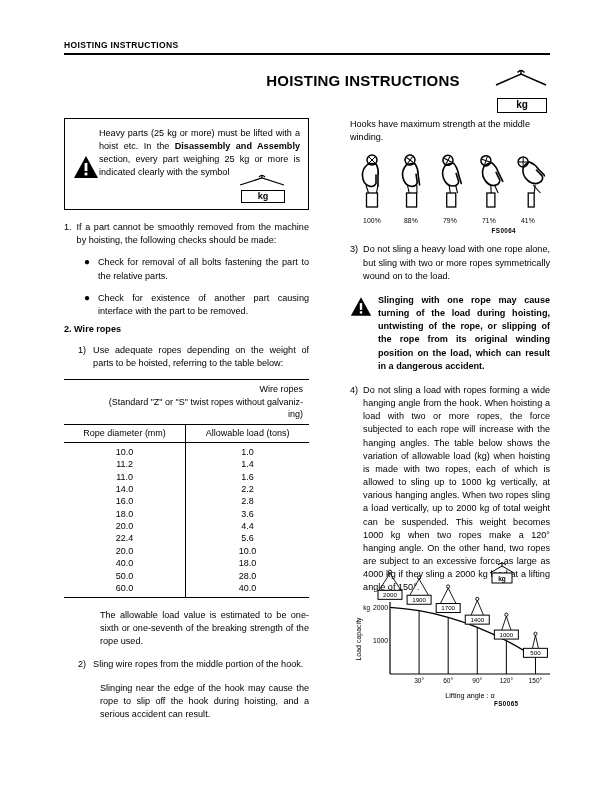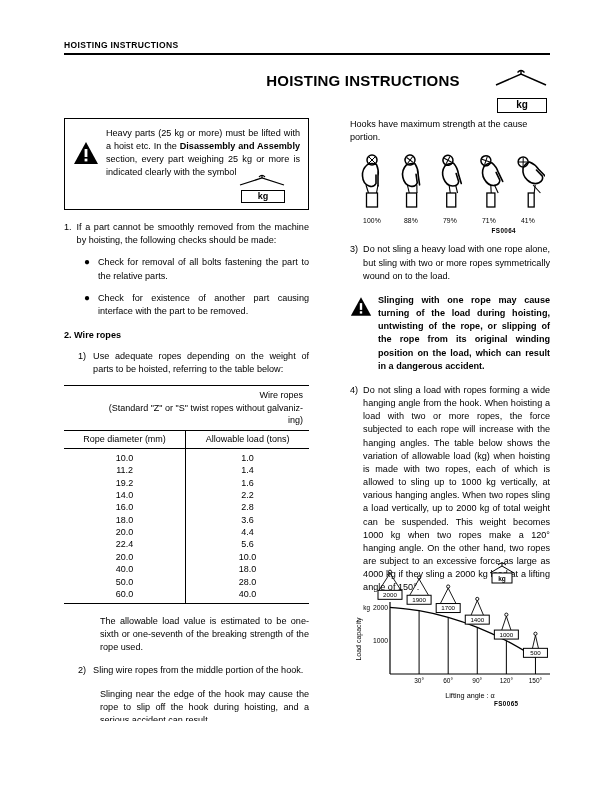--- a/index.html
+++ b/index.html
@@ -33,37 +33,37 @@
 
   
   .col-left{position:absolute;left:64px;top:118px;width:245px;}
   .col-right{position:absolute;left:350px;top:118px;width:200px;}
 
   
   .warn-box{
     position:relative;border:1.2px solid #000;
     padding:8px 8px 10px 8px;min-height:72px;
   }
-  .warn-inner{display:flex;gap:7px;align-items:center;}
+  .warn-inner{display:flex;gap:0;align-items:flex-end;}
   .warn-text{font-size:9.1px;line-height:1.42;text-align:justify;flex:1;}
   .warn-text b{font-weight:bold;}
   .tri-icon{flex:0 0 auto;margin-top:1px;}
   .kg-inline{
     position:absolute;right:20px;bottom:6px;
   }
 
   
   .blk{font-size:9.1px;line-height:1.45;}
   .num-item{display:flex;gap:5px;margin-top:11px;}
   .num-item .n{flex:0 0 auto;}
   .num-item .t{flex:1;text-align:justify;}
   .bullet-item{display:flex;gap:8px;margin-top:9px;padding-left:20px;}
   .bullet-item .dot{flex:0 0 auto;font-size:10px;line-height:1.25;}
   .bullet-item .t{flex:1;text-align:justify;}
-  .sec-head{margin-top:12px;font-weight:bold;font-size:9.1px;}
+  .sec-head{margin-top:6px;font-weight:bold;font-size:9.1px;}
   .sub-item{display:flex;gap:7px;margin-top:10px;padding-left:14px;}
   .sub-item .n{flex:0 0 auto;}
   .sub-item .t{flex:1;text-align:justify;}
   .indent-p{margin-top:10px;padding-left:36px;text-align:justify;font-size:9.1px;line-height:1.45;}
 
   
   .tbl{margin-top:9px;width:100%;border-collapse:collapse;font-size:9px;}
   .tbl td{padding:0;}
   .tbl-cap{
     text-align:right;padding:3px 6px 4px 6px !important;line-height:1.35;
@@ -186,21 +186,21 @@
       <tbody class="tbl-body" id="tbl-body">
           <tr>
             <td class="c1">10.0</td>
             <td>1.0</td>
           </tr>
           <tr>
             <td class="c1">11.2</td>
             <td>1.4</td>
           </tr>
           <tr>
-            <td class="c1">19.2</td>
+            <td class="c1">11.0</td>
             <td>1.6</td>
           </tr>
           <tr>
             <td class="c1">14.0</td>
             <td>2.2</td>
           </tr>
           <tr>
             <td class="c1">16.0</td>
             <td>2.8</td>
           </tr>
@@ -241,21 +241,21 @@
     <div class="blk sub-item">
       <span class="n">2)</span>
       <span class="t">Sling wire ropes from the middle portion of the hook.</span>
     </div>
 
     <div class="indent-p">Slinging near the edge of the hook may cause the rope to slip off the hook during hoisting, and a serious accident can result.</div>
   </div>
 
   <div class="col-right">
 
-    <div class="r-intro">Hooks have maximum strength at the cause portion.</div>
+    <div class="r-intro">Hooks have maximum strength at the middle winding.</div>
 
     <div class="hooks-row" id="hooks-row">
         <div class="hook-cell">
     <svg width="34" height="58" viewBox="0 0 34 58">
       <g transform="rotate(0 17 14)">
         <circle cx="17" cy="7" r="5" fill="none" stroke="#000" stroke-width="1.5"></circle>
         <path d="M14 4 L20 10 M20 4 L14 10" stroke="#000" stroke-width="1"></path>
         <path d="M12.5 11.5 Q7 16 7.5 23 Q8 31 14 33 Q19 34.6 21 30.5 L21 22" fill="none" stroke="#000" stroke-width="1.6" stroke-linecap="round"></path>
         <path d="M21.5 11.5 Q24 17 23 23 L23 33" fill="none" stroke="#000" stroke-width="1.6" stroke-linecap="round"></path>
         <path d="M12.5 11.5 Q17 9.5 21.5 11.5" fill="none" stroke="#000" stroke-width="1.5"></path>

